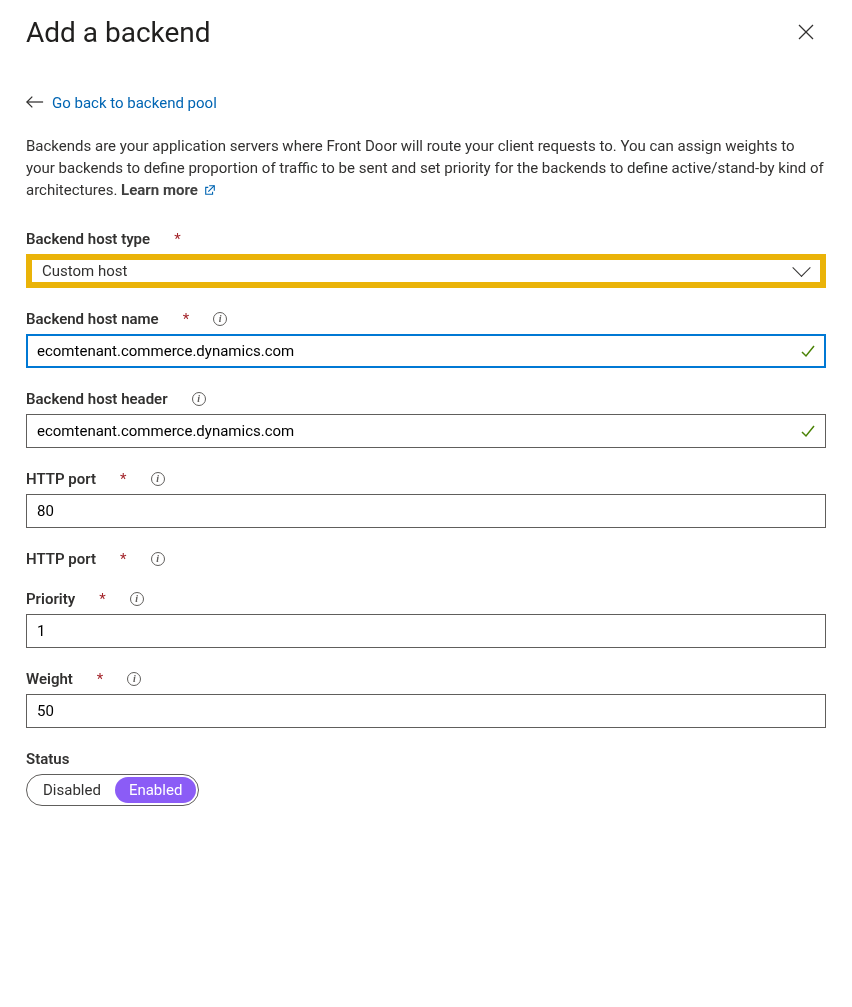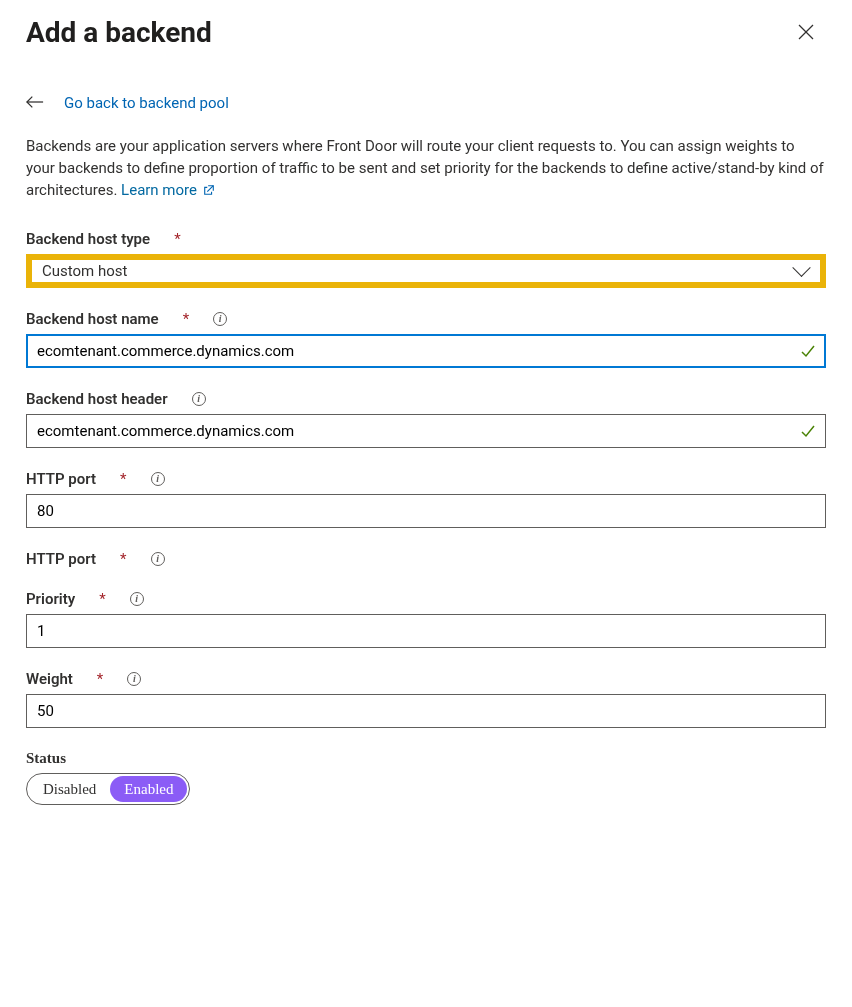--- a/index.html
+++ b/index.html
@@ -13,58 +13,59 @@
   }
   .panel { padding: 12px 26px 26px 26px; }
   .header-row {
     display: flex;
     justify-content: space-between;
     align-items: center;
     margin-bottom: 40px;
   }
   .page-title {
     font-size: 28px;
-    font-weight: 700;
+    font-weight: 400;
     color: #201f1e;
   }
   .close-btn {
     width: 40px; height: 40px;
     display: flex; align-items: center; justify-content: center;
     cursor: pointer;
     color: #323130;
     background: transparent;
     border: none;
   }
   .close-btn svg { width: 16px; height: 16px; }
 
   .back-row {
     display: flex;
     align-items: center;
-    gap: 20px;
+    gap: 8px;
     margin-bottom: 24px;
     margin-top: 42px;
   }
   .back-arrow { color:#323130; }
   .back-link {
     color: #0065b3;
     font-size: 15px;
     text-decoration: none;
     cursor: pointer;
   }
 
   .description {
     color: #323130;
     font-size: 15px;
     line-height: 1.45;
     margin-bottom: 28px;
   }
   .learn-more {
-    color: #0369a1;
+    color: #404040;
     text-decoration: none;
     cursor: pointer;
+    font-weight: bold;
   }
   .ext-icon {
     display: inline-block;
     vertical-align: -1px;
     color: #0065b3;
     margin-left: 2px;
   }
 
   .field { margin-bottom: 22px; }
   .field-label {
@@ -272,21 +273,21 @@
 
   <div class="field">
     <div class="field-label">
       <span>Weight</span>
       <span class="req-star">*</span>
       <span class="info-icon"></span>
     </div>
     <input class="text-input" type="text" value="50" style="">
   </div>
 
-  <div class="field" style="margin-bottom:6px;font-family:Liberation Serif, serif;">
+  <div class="field" style="margin-bottom:6px;">
     <div class="field-label">
       <span>Status</span>
     </div>
     <div class="toggle-group">
       <button class="toggle-opt">Disabled</button>
       <button class="toggle-opt active">Enabled</button>
     </div>
   </div>
 
 </div>

